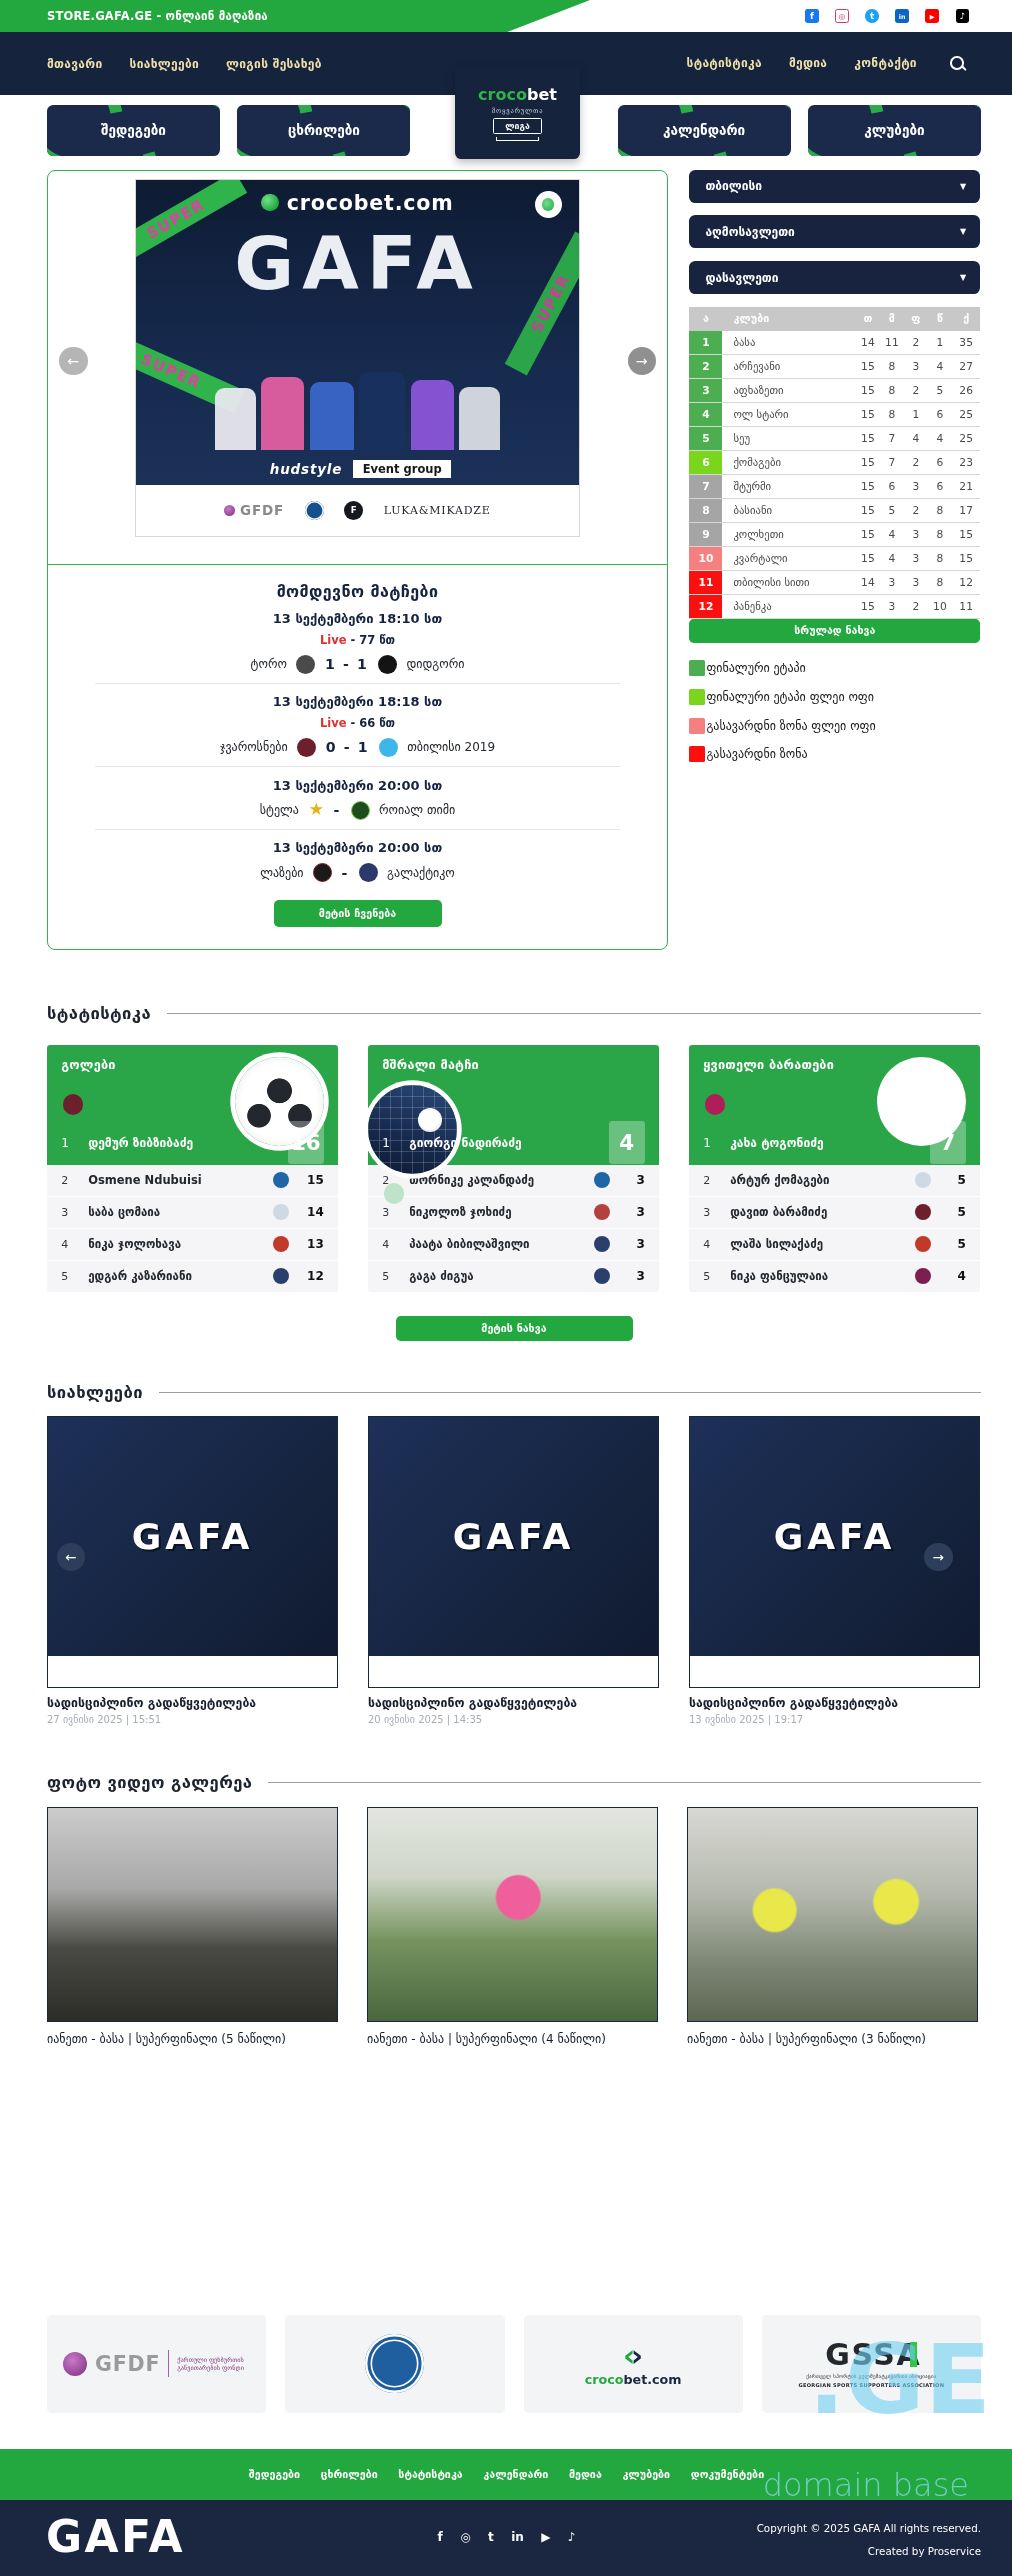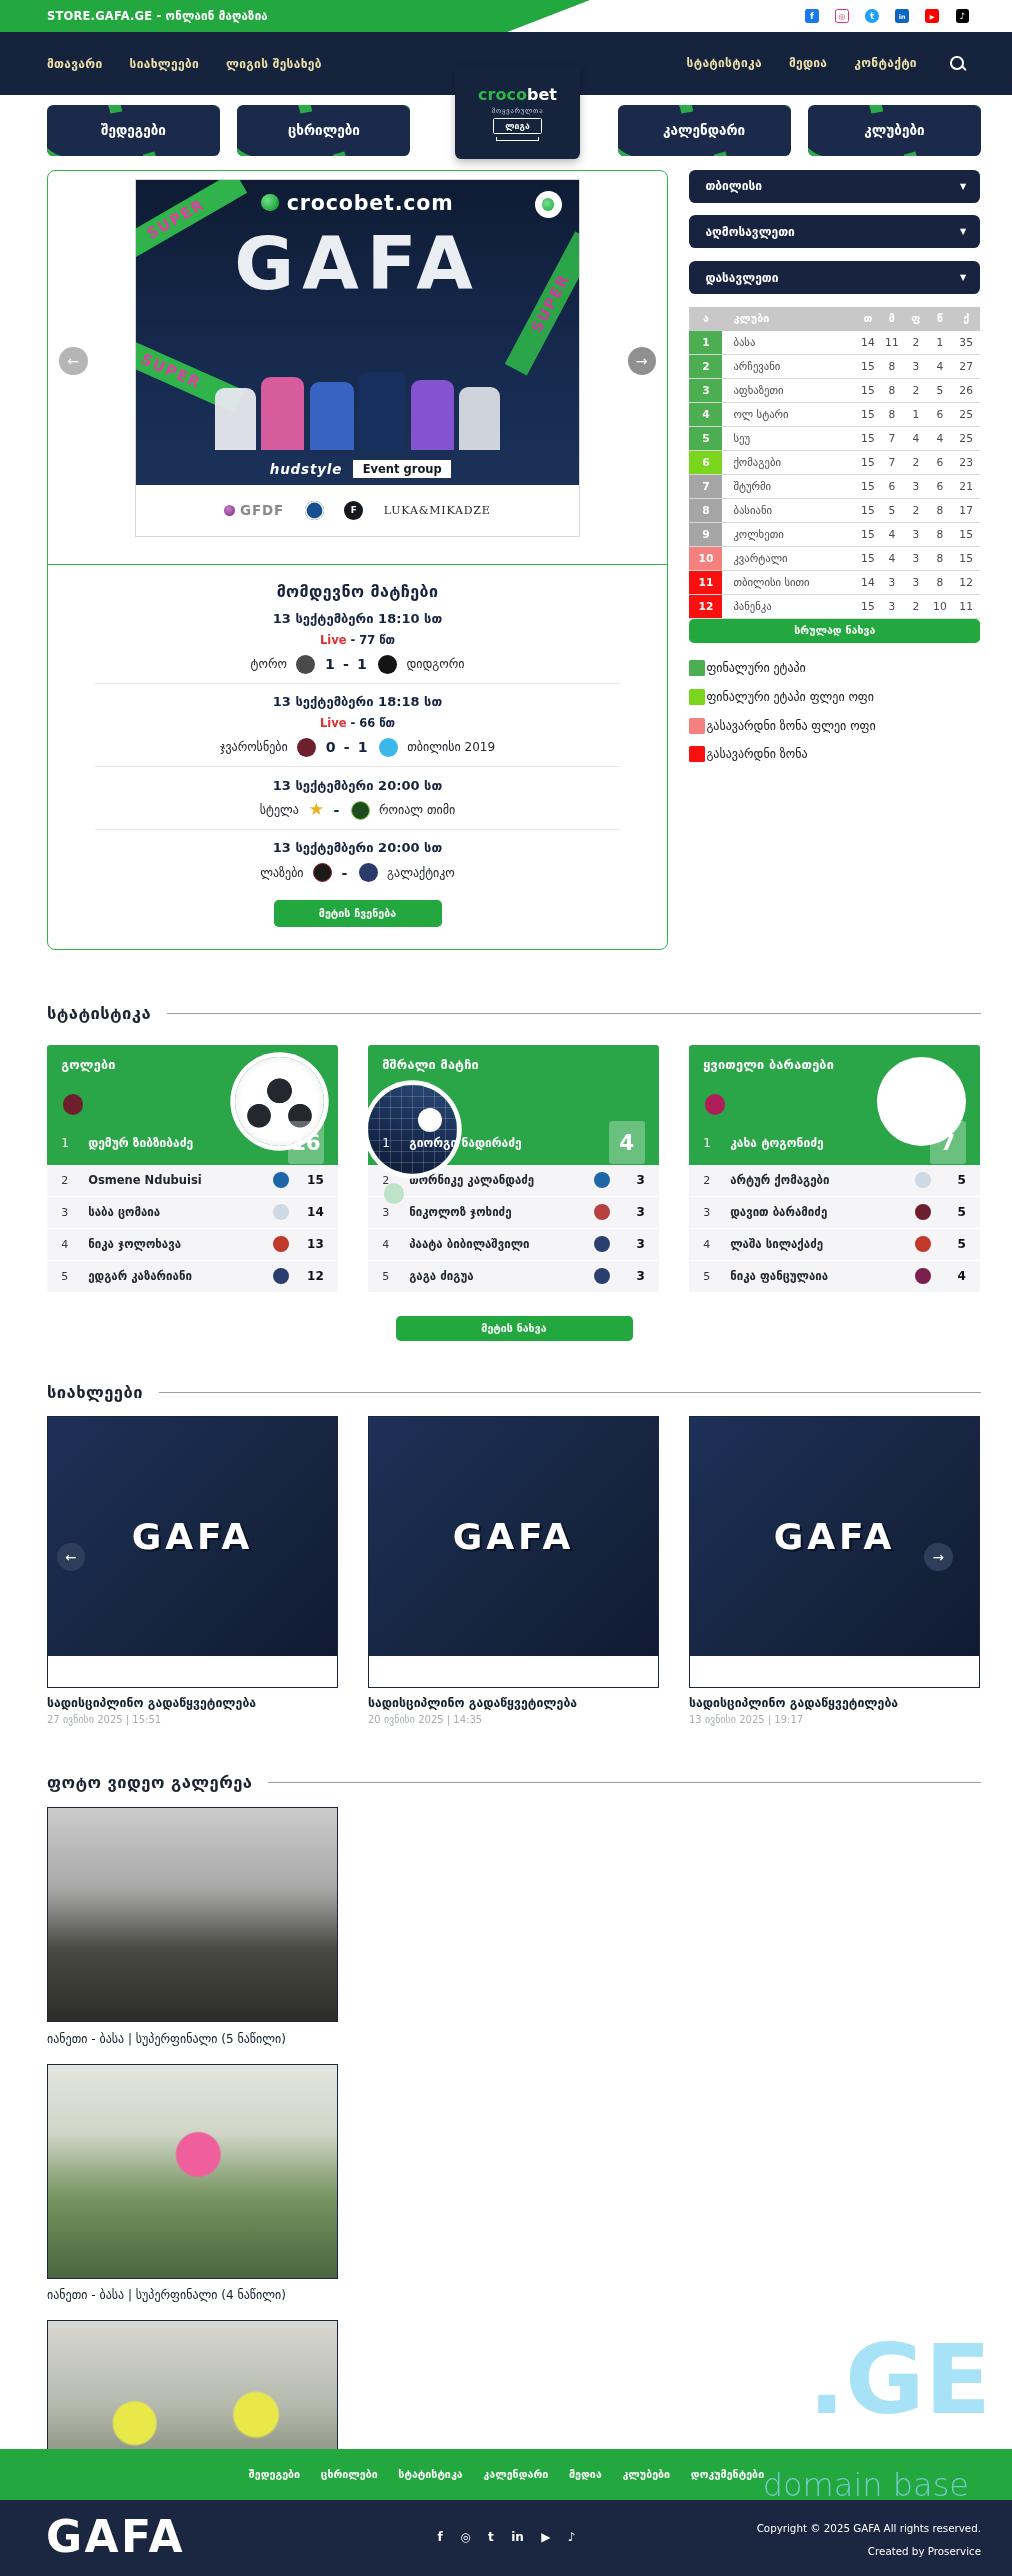--- a/index.html
+++ b/index.html
@@ -183,21 +183,21 @@
   .news-img span { color:#fff; font-size:36px; font-weight:900; letter-spacing:4px; text-shadow:2.4px 2.4px 0 #0a1426; }
   .news-strip { flex:1; background:#fff; }
   .news-title { margin-top:8px; color:#16202e; font-size:12.3px; font-weight:800; }
   .news-date { margin-top:4px; color:#a7adb5; font-size:10px; }
   .news-arrow { position:absolute; top:127px; width:28.5px; height:28.5px; border-radius:50%; background:#2e3d59; color:#fff;
                 display:flex; align-items:center; justify-content:center; font-size:13.5px; cursor:pointer; z-index:5; }
   .news-arrow.left { left:9.5px; } .news-arrow.right { right:28.5px; }
 
   
   .gallery-section { margin-top:46px; }
-  .gallery-cards { margin-top:12.7px; display:flex; gap:18px;flex-direction:column; }
+  .gallery-cards { margin-top:12.7px; display:flex; gap:29px; }
   .gallery-card { width:291px; cursor:pointer; }
   .gallery-img { height:215px; border:0.8px solid #1b2740; }
   .g1 { background:linear-gradient(180deg,#cbcbcb 0%,#a8a8a8 38%,#4a4a44 66%,#2c2c28 100%); }
   .g2 { background:radial-gradient(circle at 52% 42%,#ef5f9b 0 11%,transparent 12%),
         linear-gradient(180deg,#e3e6de 0%,#cfd6c8 32%,#76945f 62%,#49663f 100%); }
   .g3 { background:radial-gradient(circle at 30% 48%,#e8e84a 0 9%,transparent 10%),
         radial-gradient(circle at 72% 44%,#e8e84a 0 9%,transparent 10%),
         linear-gradient(180deg,#d8d8d2 0%,#b5b9ad 40%,#7e8876 72%,#5d6653 100%); }
   .gallery-caption { margin-top:9.5px; color:#16202e; font-size:12px; }
 

